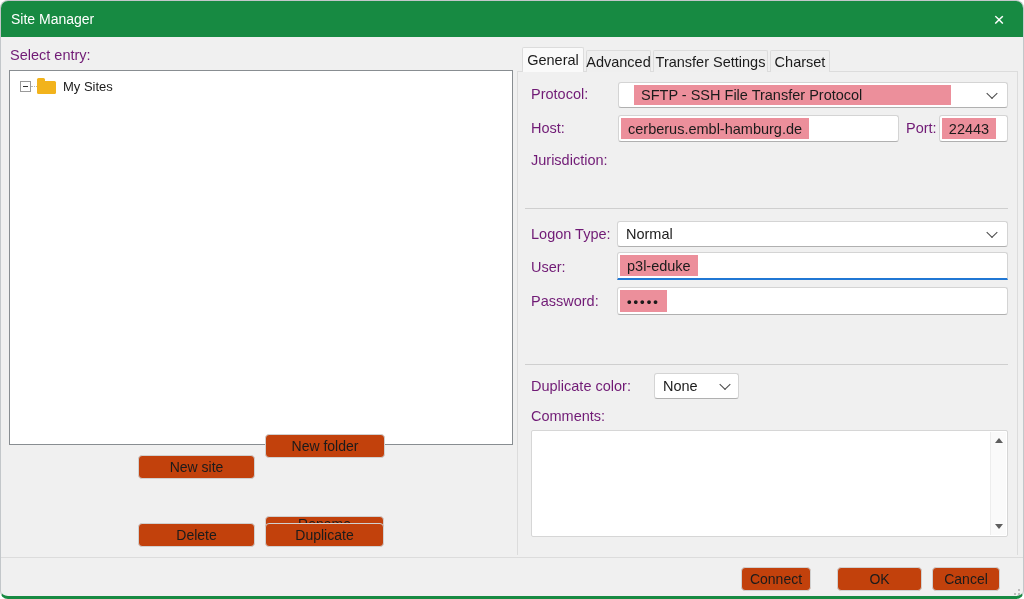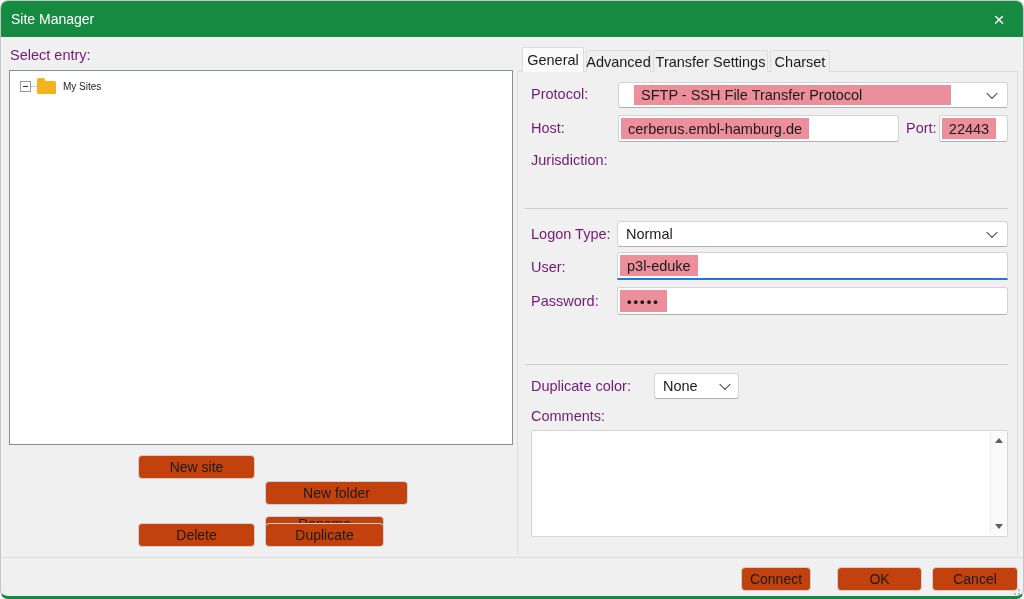--- a/index.html
+++ b/index.html
@@ -44,21 +44,21 @@
   .expander .minus { width:5px; height:1px; background:#333; }
   .tree-dots { width:6px; height:0; border-top:1px dotted #b5b5b5; }
   .folder {
     position:relative; width:19px; height:13px; background:#f2b31c;
     border-radius:1.5px; margin-top:2px; flex:0 0 auto;
   }
   .folder::before {
     content:""; position:absolute; left:0; top:-3px; width:8px; height:4px;
     background:#f2b31c; border-radius:1.5px 1.5px 0 0;
   }
-  .tree-label { margin-left:7px; font-size:10px; }
+  .tree-label { margin-left:7px; font-size:13px; }
 
   .btn {
     position:absolute; background:#c2410c; border:1px solid #d0d0d0;
     border-radius:4px; font-size:14px; color:#1b1b1b;
     display:flex; align-items:center; justify-content:center;
     font-family:Liberation Sans, sans-serif; white-space:nowrap;
   }
 
   
   .panel {
@@ -140,21 +140,21 @@
       <span class="expander">
           <span class="minus"></span>
         </span>
       <span class="tree-dots"></span>
       <span class="folder"></span>
       <span class="tree-label">My Sites</span>
     </div>
   </div>
 
   <div class="btn" style="left:137px; top:454px; width:117px; height:24px;">New site</div>
-  <div class="btn" style="left:264px; top:480px; width:143px; height:24px;">New folder</div>
+  <div class="btn" style="left:264px; top:433px; width:120px; height:24px;">New folder</div>
   <div class="btn" style="left:264px; top:515px; width:119px; height:15px;">Rename</div>
   <div class="btn" style="left:137px; top:522px; width:117px; height:24px;">Delete</div>
   <div class="btn" style="left:264px; top:522px; width:119px; height:24px;">Duplicate</div>
 
   <div class="panel"></div>
   <div class="tab active" style="left:521px; width:62px;">General</div>
   <div class="tab inactive" style="left:585px; width:65px;">Advanced</div>
   <div class="tab inactive" style="left:652px; width:115px;">Transfer Settings</div>
   <div class="tab inactive" style="left:769px; width:60px;">Charset</div>
 
@@ -206,20 +206,20 @@
     <span></span>
     <div class="vscroll">
       <span class="tri-up"></span>
       <span class="tri-down"></span>
     </div>
   </div>
 
   <div class="footer-sep"></div>
   <div class="btn" style="left:740px; top:566px; width:70px; height:24px;">Connect</div>
   <div class="btn" style="left:836px; top:566px; width:85px; height:24px;">OK</div>
-  <div class="btn" style="left:931px; top:566px; width:86px; height:24px;">Cancel</div>
+  <div class="btn" style="left:931px; top:566px; width:68px; height:24px;">Cancel</div>
 
   <div class="grip">
       <i></i>
       <i></i>
       <i></i>
     </div>
 </div>
 
 </body></html>

